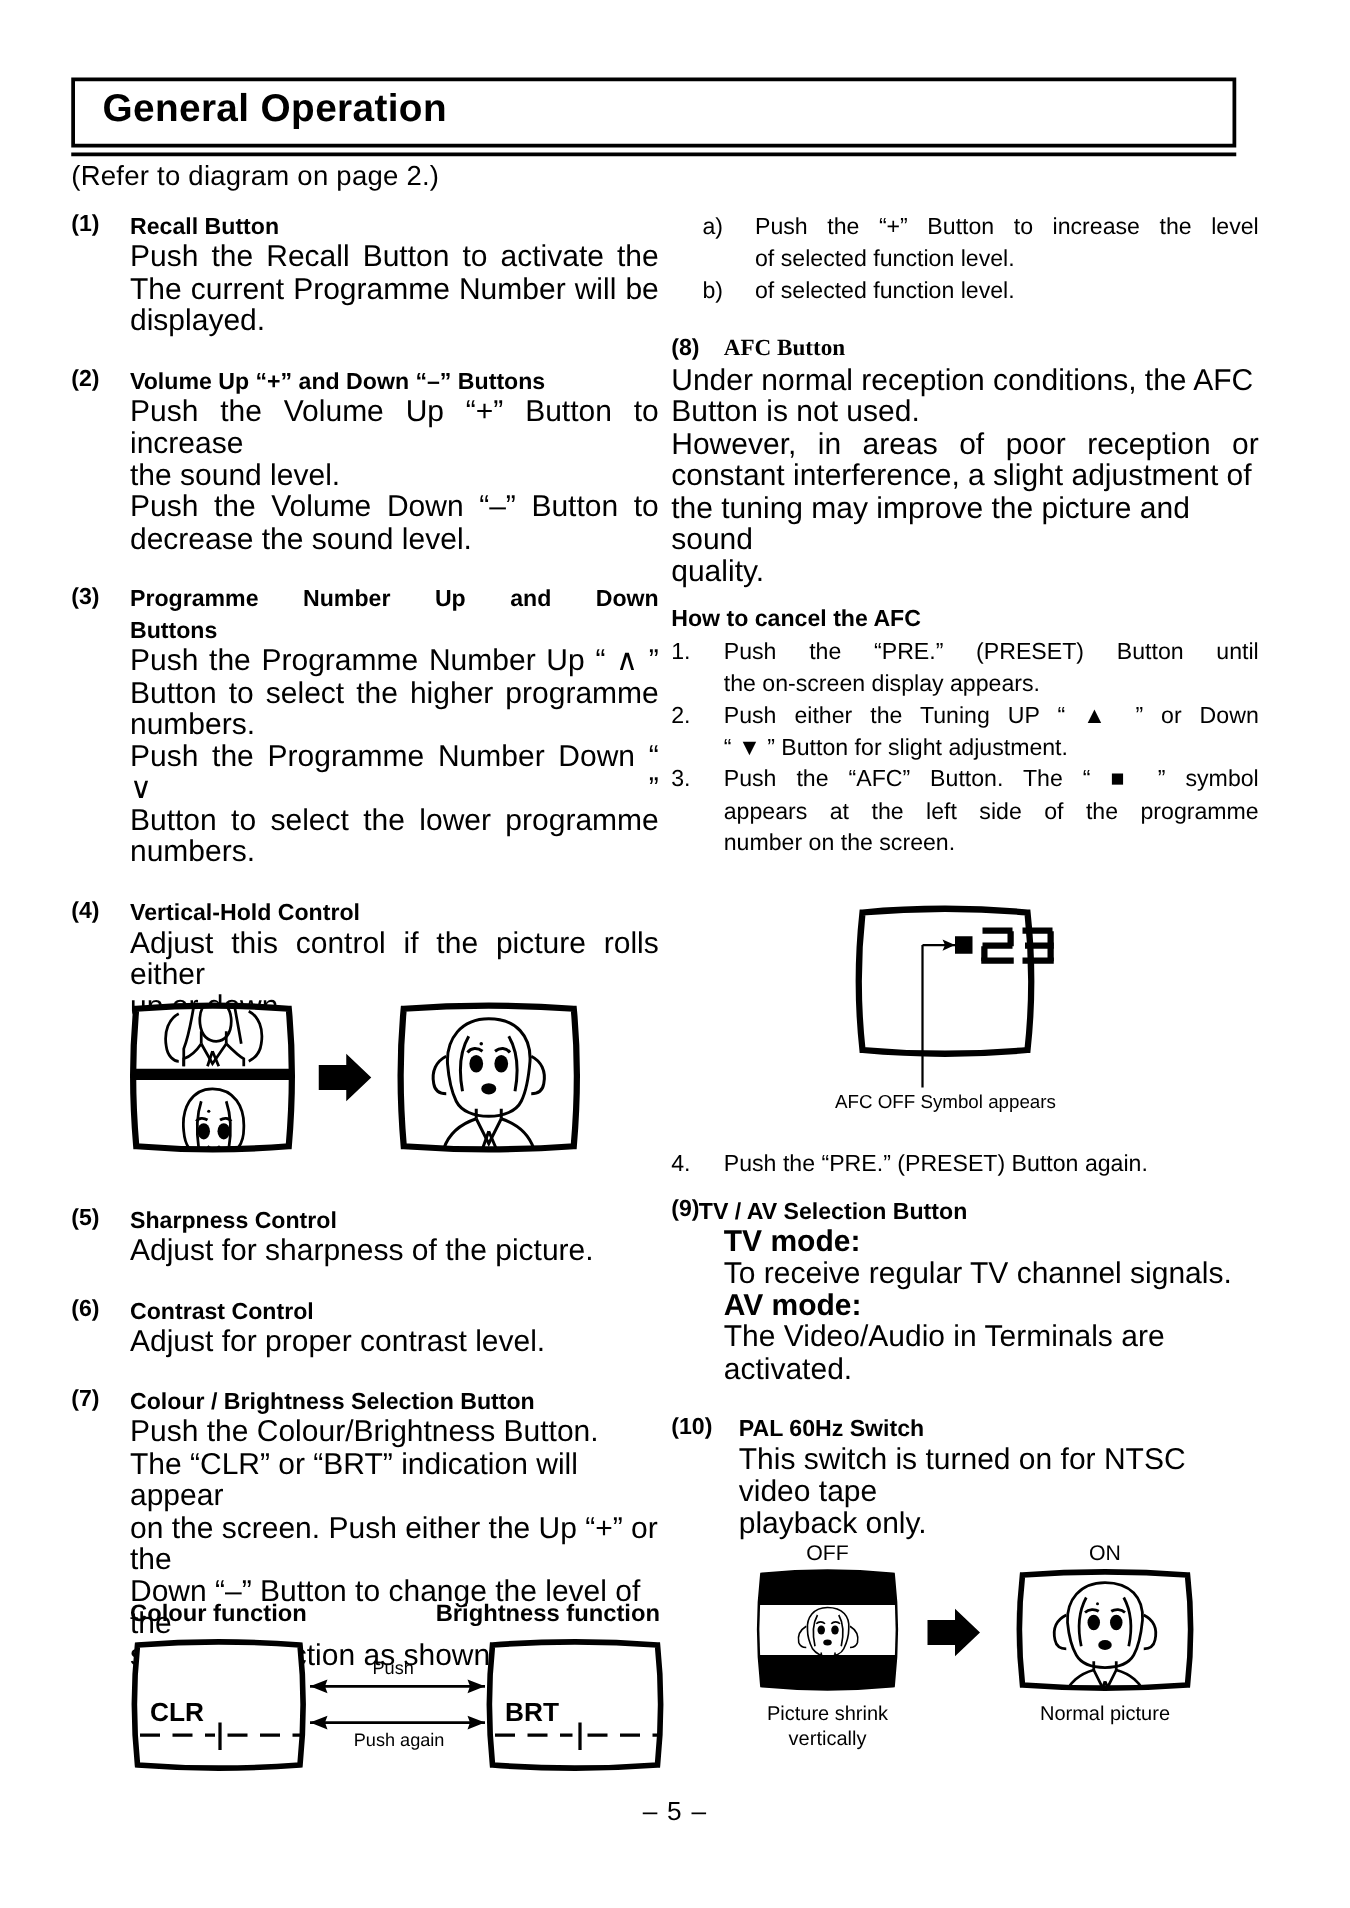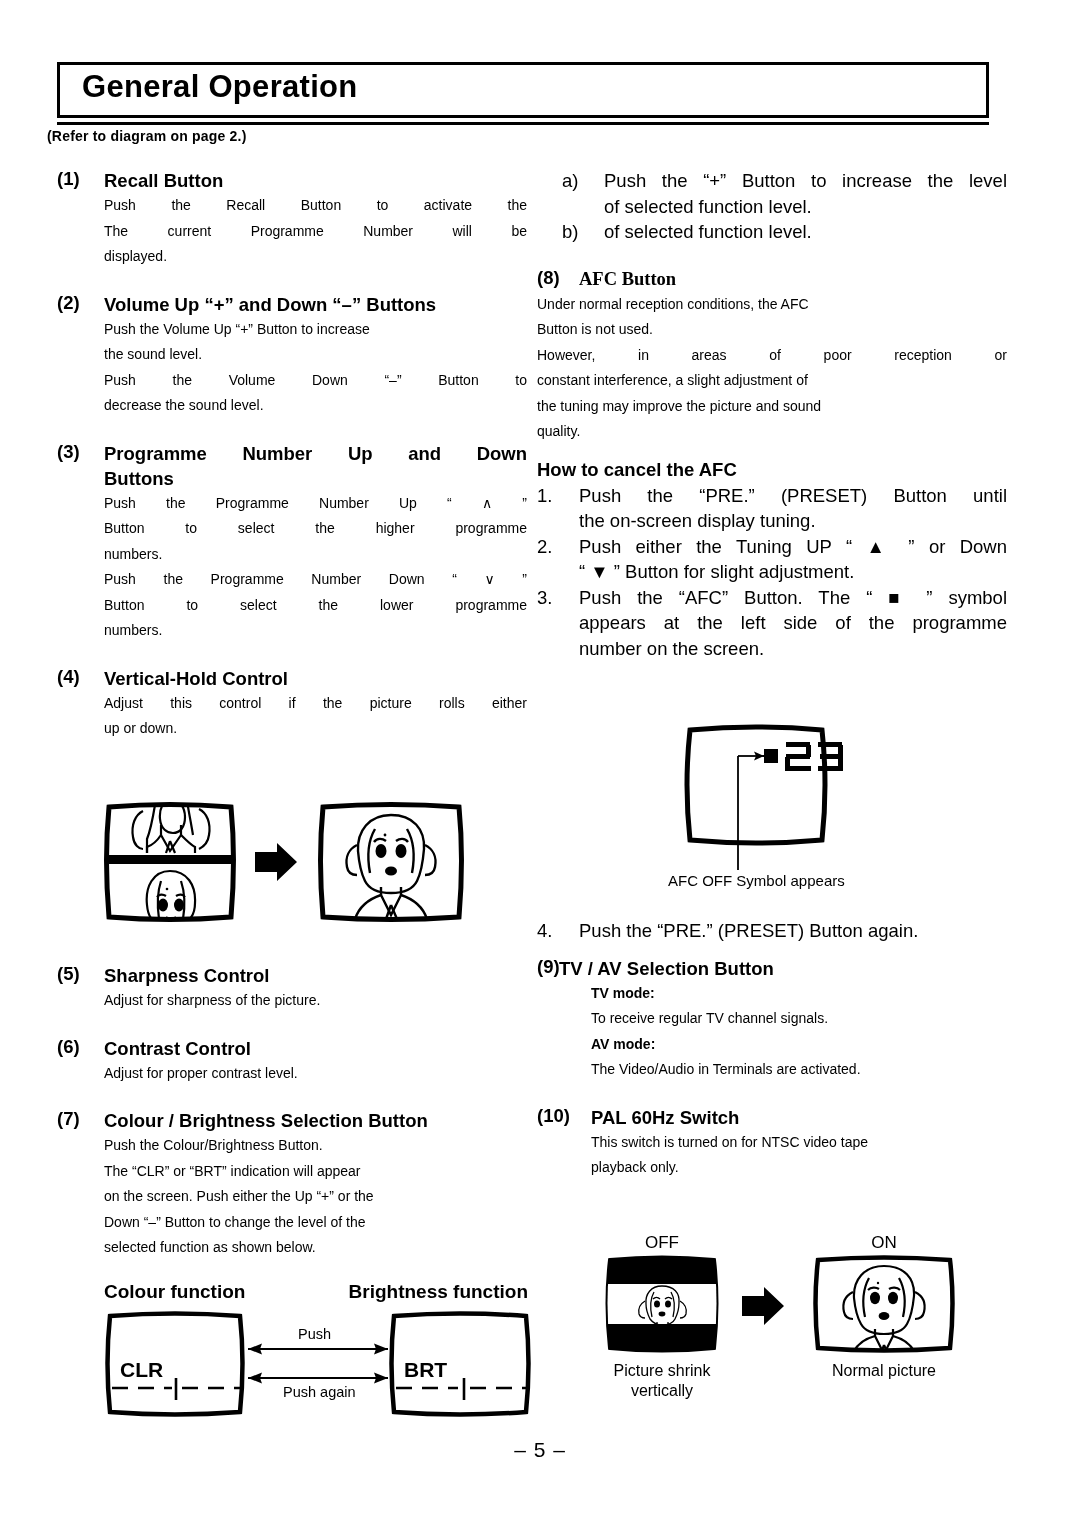--- a/index.html
+++ b/index.html
@@ -44,24 +44,24 @@
   .rule-under-title {
     position: absolute;
     left: 57px;
     top: 122px;
     width: 932px;
     height: 3px;
     background: #000;
   }
   .refer-line {
     position: absolute;
-    left: 47px;
+    left: 57px;
     top: 128px;
-    font-size: 14px;
-    font-weight: bold;
+    font-size: 22px;
+    font-weight: normal;
     letter-spacing: 0.2px;
   }
 
   
   .col {
     position: absolute;
     top: 168px;
     width: 470px;
   }
   .col-left  { left: 57px; }
@@ -80,21 +80,21 @@
     margin-left: 47px;
     font-size: 18.5px;
     font-weight: bold;
     line-height: 25px;
     text-align: justify;
     text-justify: inter-word;
   }
   .head.stretch { text-align-last: justify; }
   .body {
     margin-left: 47px;
-    font-size: 14px;
+    font-size: 24px;
     line-height: 25.5px;
     text-align: justify;
     text-justify: inter-word;
   }
   .body.flat { text-align: left; }
   .body p { margin: 0; }
   .body p.j { text-align-last: justify; }
   .gap-block { height: 22px; }
   .gap-small { height: 12px; }
 
@@ -364,21 +364,21 @@
         <p>quality.</p>
       </div>
     </div>
 
     <div class="gap-small"></div>
 
     <div class="subhead">How to cancel the AFC</div>
     <div class="sub" style="margin-left:0px;">
       <span class="sub-marker">1.</span>
       <div class="sub-text j">Push the “PRE.” (PRESET) Button until</div>
-      <div class="sub-text">the on-screen display tuning.</div>
+      <div class="sub-text">the on-screen display appears.</div>
     </div>
     <div class="sub" style="margin-left:0px;">
       <span class="sub-marker">2.</span>
       <div class="sub-text j">Push either the Tuning UP “ ▲ ” or Down</div>
       <div class="sub-text">“ ▼ ” Button for slight adjustment.</div>
     </div>
     <div class="sub" style="margin-left:0px;">
       <span class="sub-marker">3.</span>
       <div class="sub-text j">Push the “AFC” Button. The “ ■ ” symbol</div>
       <div class="sub-text j">appears at the left side of the programme</div>
@@ -422,21 +422,21 @@
     <div class="sub" style="margin-left:0px;">
       <span class="sub-marker">4.</span>
       <div class="sub-text">Push the “PRE.” (PRESET) Button again.</div>
     </div>
 
     <div class="gap-small"></div>
 
     <div class="item">
       <span class="num">(9)</span>
       <div class="head" style="margin-left:22px;">TV / AV Selection Button</div>
-      <div class="body flat" style="margin-left:54px;">
+      <div class="body flat" style="margin-left:42px;">
         <p style="font-weight:bold;">TV mode:</p>
         <p>To receive regular TV channel signals.</p>
         <p style="font-weight:bold;">AV mode:</p>
         <p>The Video/Audio in Terminals are activated.</p>
       </div>
     </div>
 
     <div class="gap-block"></div>
 
     <div class="item">

